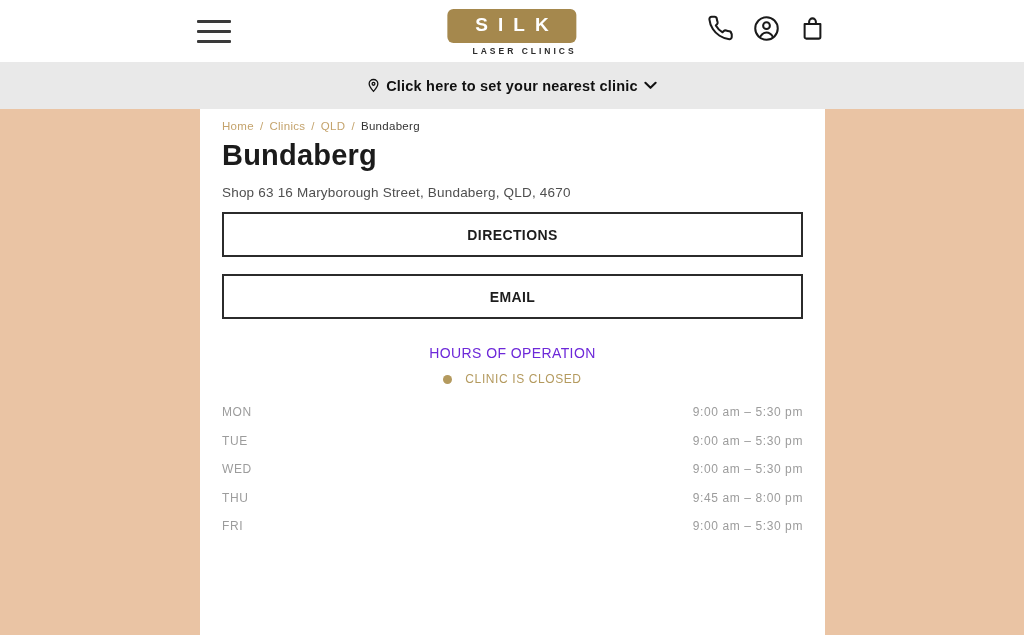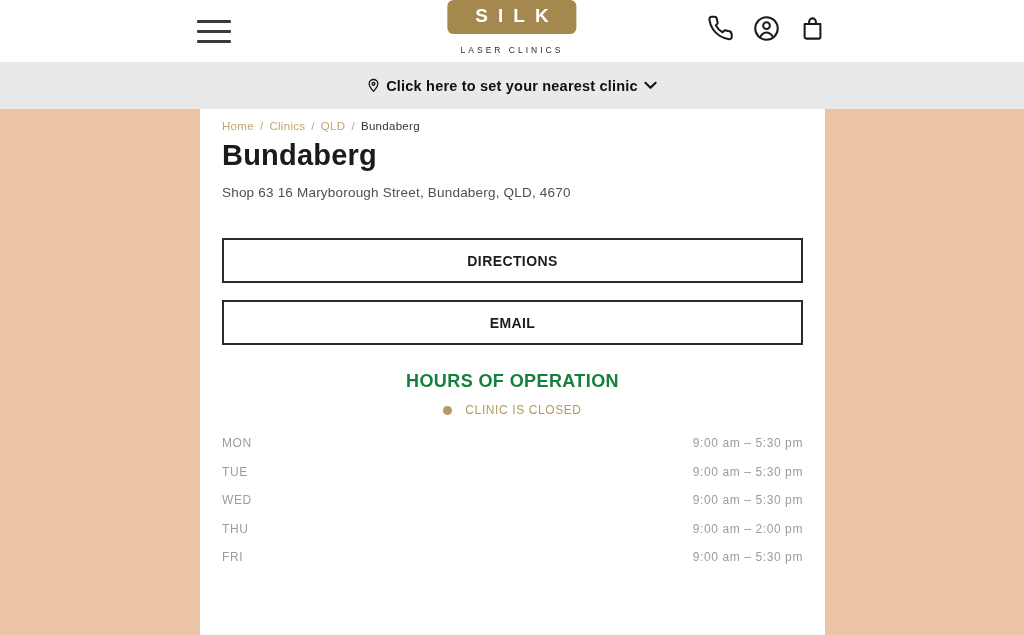--- a/index.html
+++ b/index.html
@@ -22,41 +22,41 @@
     width: 34px; height: 23px;
     display: flex; flex-direction: column; justify-content: space-between;
     cursor: pointer;
   }
   .hamburger span {
     display: block; height: 3px; width: 100%;
     background: #3a3a3a; border-radius: 1px;
   }
   .logo-wrap {
     position: absolute;
-    left: 50%; top: 0;
+    left: 50%; top: 9px;
     transform: translateX(-50%);
-    text-align: center;
+    text-align: right;
     cursor: pointer;
   }
   .logo-badge {
     display: inline-block;
     background: #a5884d;
     color: #ffffff;
     border-radius: 6px;
     padding: 5px 18px 6px 18px;
     font-size: 19px;
     font-weight: bold;
     letter-spacing: 10px;
     text-indent: 10px;
     line-height: 1.2;
   }
   .logo-sub {
-    margin-top: 11px;
+    margin-top: 3px;
     font-size: 8.5px;
-    font-weight: normal;
+    font-weight: bold;
     letter-spacing: 3px;
     color: #2b2b2b;
   }
   .header-icons {
     position: absolute;
     right: 197px; top: 13px;
     display: flex; align-items: center; gap: 16px;
   }
   .hicon { width: 30px; height: 30px; cursor: pointer; display: flex; align-items: center; justify-content: center; }
   .hicon svg { width: 27px; height: 27px; }
@@ -106,21 +106,21 @@
     font-size: 29px;
     font-weight: 800;
     color: #1b1b1b;
     letter-spacing: 0.2px;
     margin-bottom: 13px;
   }
   .address {
     font-size: 13.5px;
     color: #4f4f4f;
     letter-spacing: 0.2px;
-    margin-bottom: 38px;
+    margin-bottom: 12px;
   }
 
   .action-btn {
     display: block;
     width: 100%;
     height: 45px;
     background: #ffffff;
     border: 2px solid #2b2b2b;
     color: #1d1d1d;
     font-family: "Liberation Sans", "DejaVu Sans", sans-serif;
@@ -128,23 +128,23 @@
     font-weight: bold;
     letter-spacing: 0.4px;
     margin-bottom: 17px;
     cursor: pointer;
   }
 
   
   .hours-section { margin-top: 26px; }
   .hours-title {
     text-align: center;
-    font-size: 18px;
-    font-weight: 700;
-    color: #15803d;
+    font-size: 14px;
+    font-weight: 400;
+    color: #6d28d9;
     letter-spacing: 0.4px;
     margin-bottom: 11px;
   }
   .clinic-status {
     display: flex; align-items: center; justify-content: center;
     gap: 13px;
     margin-bottom: 12px;
   }
   .status-dot {
     width: 9px; height: 9px;
@@ -251,21 +251,21 @@
         <div class="hours-row">
           <span class="day">TUE</span>
           <span class="time">9:00 am – 5:30 pm</span>
         </div>
         <div class="hours-row">
           <span class="day">WED</span>
           <span class="time">9:00 am – 5:30 pm</span>
         </div>
         <div class="hours-row">
           <span class="day">THU</span>
-          <span class="time">9:00 am – 2:00 pm</span>
+          <span class="time">9:45 am – 8:00 pm</span>
         </div>
         <div class="hours-row">
           <span class="day">FRI</span>
           <span class="time">9:00 am – 5:30 pm</span>
         </div>
         <div class="hours-row">
           
           
         </div>
       </div>

